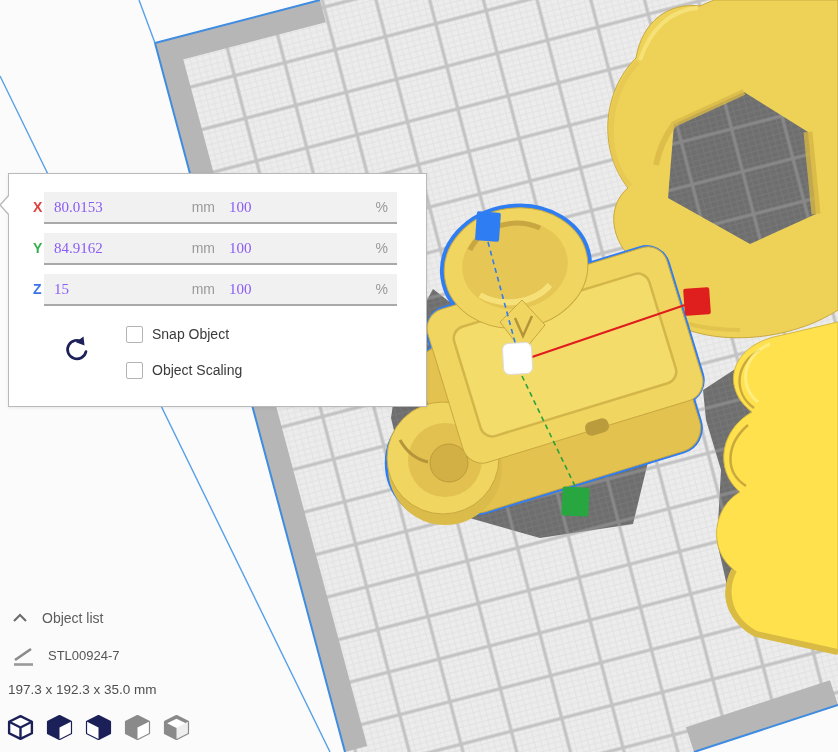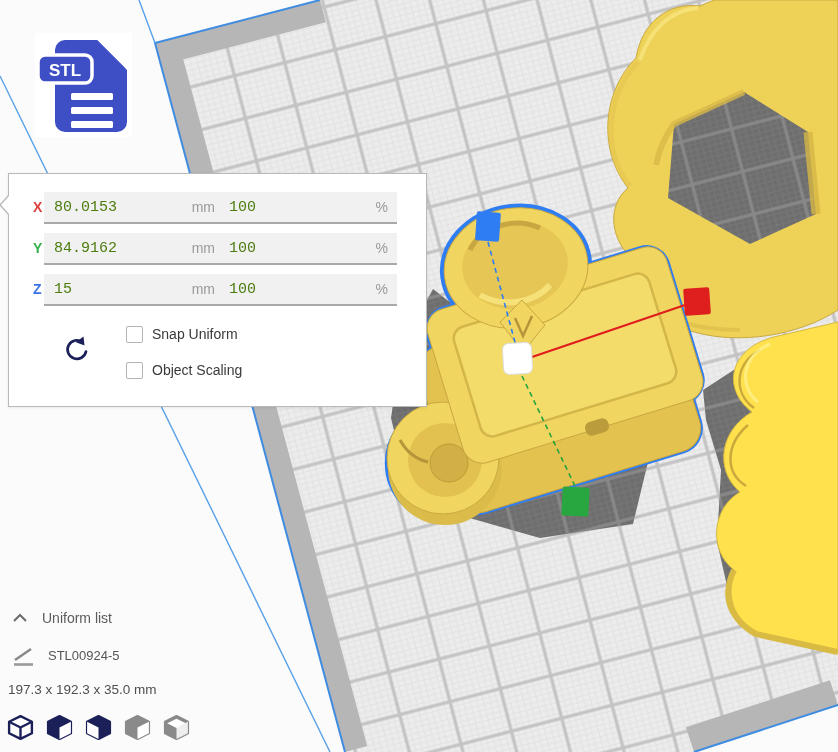--- a/index.html
+++ b/index.html
@@ -24,22 +24,22 @@
                border-top:10px solid transparent;border-bottom:10px solid transparent;
                border-right:9px solid #ffffff;}
   .axis-row{position:absolute;left:0;height:32px;}
   .axis-label{position:absolute;left:24px;top:7px;font-size:14px;font-weight:bold;}
   .axis-label.x{color:#df403c;}
   .axis-label.y{color:#35b24d;}
   .axis-label.z{color:#3a72e8;}
   .field{position:absolute;top:0;height:30px;background:#f1f1f1;
          border-bottom:2px solid #a9a9a9;}
   .field input{position:absolute;left:0;top:0;width:100%;height:30px;border:0;margin:0;
-         background:transparent;font-family:Liberation Mono, monospace;
-         font-size:15px;color:#4d7c0f;padding:0 0 0 10px;outline:none;box-sizing:border-box;}
+         background:transparent;font-family:Liberation Serif, serif;
+         font-size:15px;color:#8b5cf6;padding:0 0 0 10px;outline:none;box-sizing:border-box;}
   .field .unit{position:absolute;right:9px;top:7px;font-size:14px;color:#9a9a9a;margin-left:44px;}
   .f-mm{left:35px;width:180px;}
   .f-pct{left:210px;width:178px;}
   .row-x{top:18px;} .row-y{top:59px;} .row-z{top:100px;}
   .cb-row{position:absolute;left:117px;height:18px;}
   .cb-row .cb{position:absolute;left:0;top:0;width:15px;height:15px;background:#fff;
               border:1px solid #b4b4b4;border-radius:2px;}
   .cb-row .cb-label{position:absolute;left:26px;top:0px;font-size:14px;color:#3a3a3a;white-space:nowrap;}
   .cb-snap{top:152px;} .cb-uniform{top:188px;}
   .reset-btn{position:absolute;left:52px;top:162px;width:30px;height:30px;cursor:pointer;}
@@ -142,32 +142,20 @@
       <line x1="488" y1="242" x2="516" y2="346" stroke="#2f7df2" stroke-width="1.6" stroke-dasharray="5 4"></line>
       <line x1="522" y1="376" x2="575" y2="486" stroke="#27a33f" stroke-width="1.6" stroke-dasharray="5 4"></line>
       <line x1="532" y1="357" x2="685" y2="305" stroke="#e01d1d" stroke-width="2.2"></line>
     </g>
     <rect x="476" y="212" width="24" height="29" rx="2" fill="#2f7df2" transform="rotate(4 488 226)"></rect>
     <rect x="684" y="288" width="26" height="27" rx="2" fill="#df1f1e" transform="rotate(-4 697 301)"></rect>
     <rect x="562" y="487" width="27" height="29" rx="2" fill="#28a63f" transform="rotate(3 575 501)"></rect>
     <rect x="503" y="343" width="29" height="31" rx="6" fill="#ffffff" stroke="#dcdcdc" stroke-width="1" transform="rotate(-3 517 358)"></rect>
   </svg>
 
-  <div class="stl-icon">
-    <svg width="97" height="104" viewBox="0 0 97 104">
-      <path d="M 30 7 H 62 L 92 37 V 89 a10 10 0 0 1 -10 10 H 30 a10 10 0 0 1 -10 -10 V 17 a10 10 0 0 1 10 -10 Z" fill="#3e4ec4"></path>
-      <polygon points="62,5 96,5 96,39" fill="#ffffff"></polygon>
-      <path d="M 62 7 L 62 27 a8 8 0 0 0 8 8 L 90 35 Z" fill="#3e4ec4"></path>
-      <rect x="3" y="22" width="54" height="28" rx="7" fill="#3e4ec4" stroke="#ffffff" stroke-width="3.5"></rect>
-      <text x="30" y="43" text-anchor="middle" font-family="Liberation Sans, sans-serif" font-size="17" font-weight="bold" fill="#ffffff">STL</text>
-      <rect x="36" y="60" width="42" height="7" rx="1.5" fill="#ffffff"></rect>
-      <rect x="36" y="74" width="42" height="7" rx="1.5" fill="#ffffff"></rect>
-      <rect x="36" y="88" width="42" height="7" rx="1.5" fill="#ffffff"></rect>
-    </svg>
-  </div>
 
   <div class="scale-panel">
     <div class="panel-notch"></div>
 
     <div class="axis-row row-x">
       <span class="axis-label x">X</span>
       <div class="field f-mm">
         <input type="text" value="80.0153" style="">
         <span class="unit">mm</span>
       </div>
@@ -203,41 +191,41 @@
 
     <div class="reset-btn">
       <svg width="30" height="30" viewBox="0 0 30 30">
         <path d="M 21.5 6.2 A 9.3 9.3 0 1 0 25 15.5" fill="none" stroke="#1b2058" stroke-width="2.7" stroke-linecap="round"></path>
         <polygon points="22.5,0.5 23.5,9.5 14.8,6.2" fill="#1b2058"></polygon>
       </svg>
     </div>
 
     <div class="cb-row cb-snap">
       <span class="cb"></span>
-      <span class="cb-label">Snap Uniform</span>
+      <span class="cb-label">Snap Object</span>
     </div>
     <div class="cb-row cb-uniform">
       <span class="cb"></span>
       <span class="cb-label">Object Scaling</span>
     </div>
   </div>
 
   <div class="objlist-header">
     <svg class="chev" width="16" height="10" viewBox="0 0 16 10">
       <polyline points="2,8 8,2 14,8" fill="none" stroke="#6b6b6b" stroke-width="2"></polyline>
     </svg>
-    <span class="hdr-text">Uniform list</span>
+    <span class="hdr-text">Object list</span>
   </div>
 
   <div class="objlist-item">
     <svg class="obj-icon" width="24" height="22" viewBox="0 0 24 22">
       <line x1="3" y1="14" x2="19" y2="3" stroke="#8a8a8a" stroke-width="2.6"></line>
       <line x1="2" y1="18.5" x2="21" y2="18.5" stroke="#9a9a9a" stroke-width="2.6"></line>
     </svg>
-    <span class="obj-name">STL00924-5</span>
+    <span class="obj-name">STL00924-7</span>
   </div>
 
   <div class="model-dims">197.3 x 192.3 x 35.0 mm</div>
 
   <div class="view-toolbar">
     <svg class="view-btn" viewBox="0 0 28 28">
       <g>
         <path d="M3 8.5 L14 3 L25 8.5 L25 19.5 L14 25 L3 19.5 Z" fill="#ffffff" stroke="#1b2058" stroke-width="2.3" stroke-linejoin="round"></path>
         <path d="M3 8.5 L14 14 L25 8.5 M14 14 V25" fill="none" stroke="#1b2058" stroke-width="2.3"></path>
       </g>

